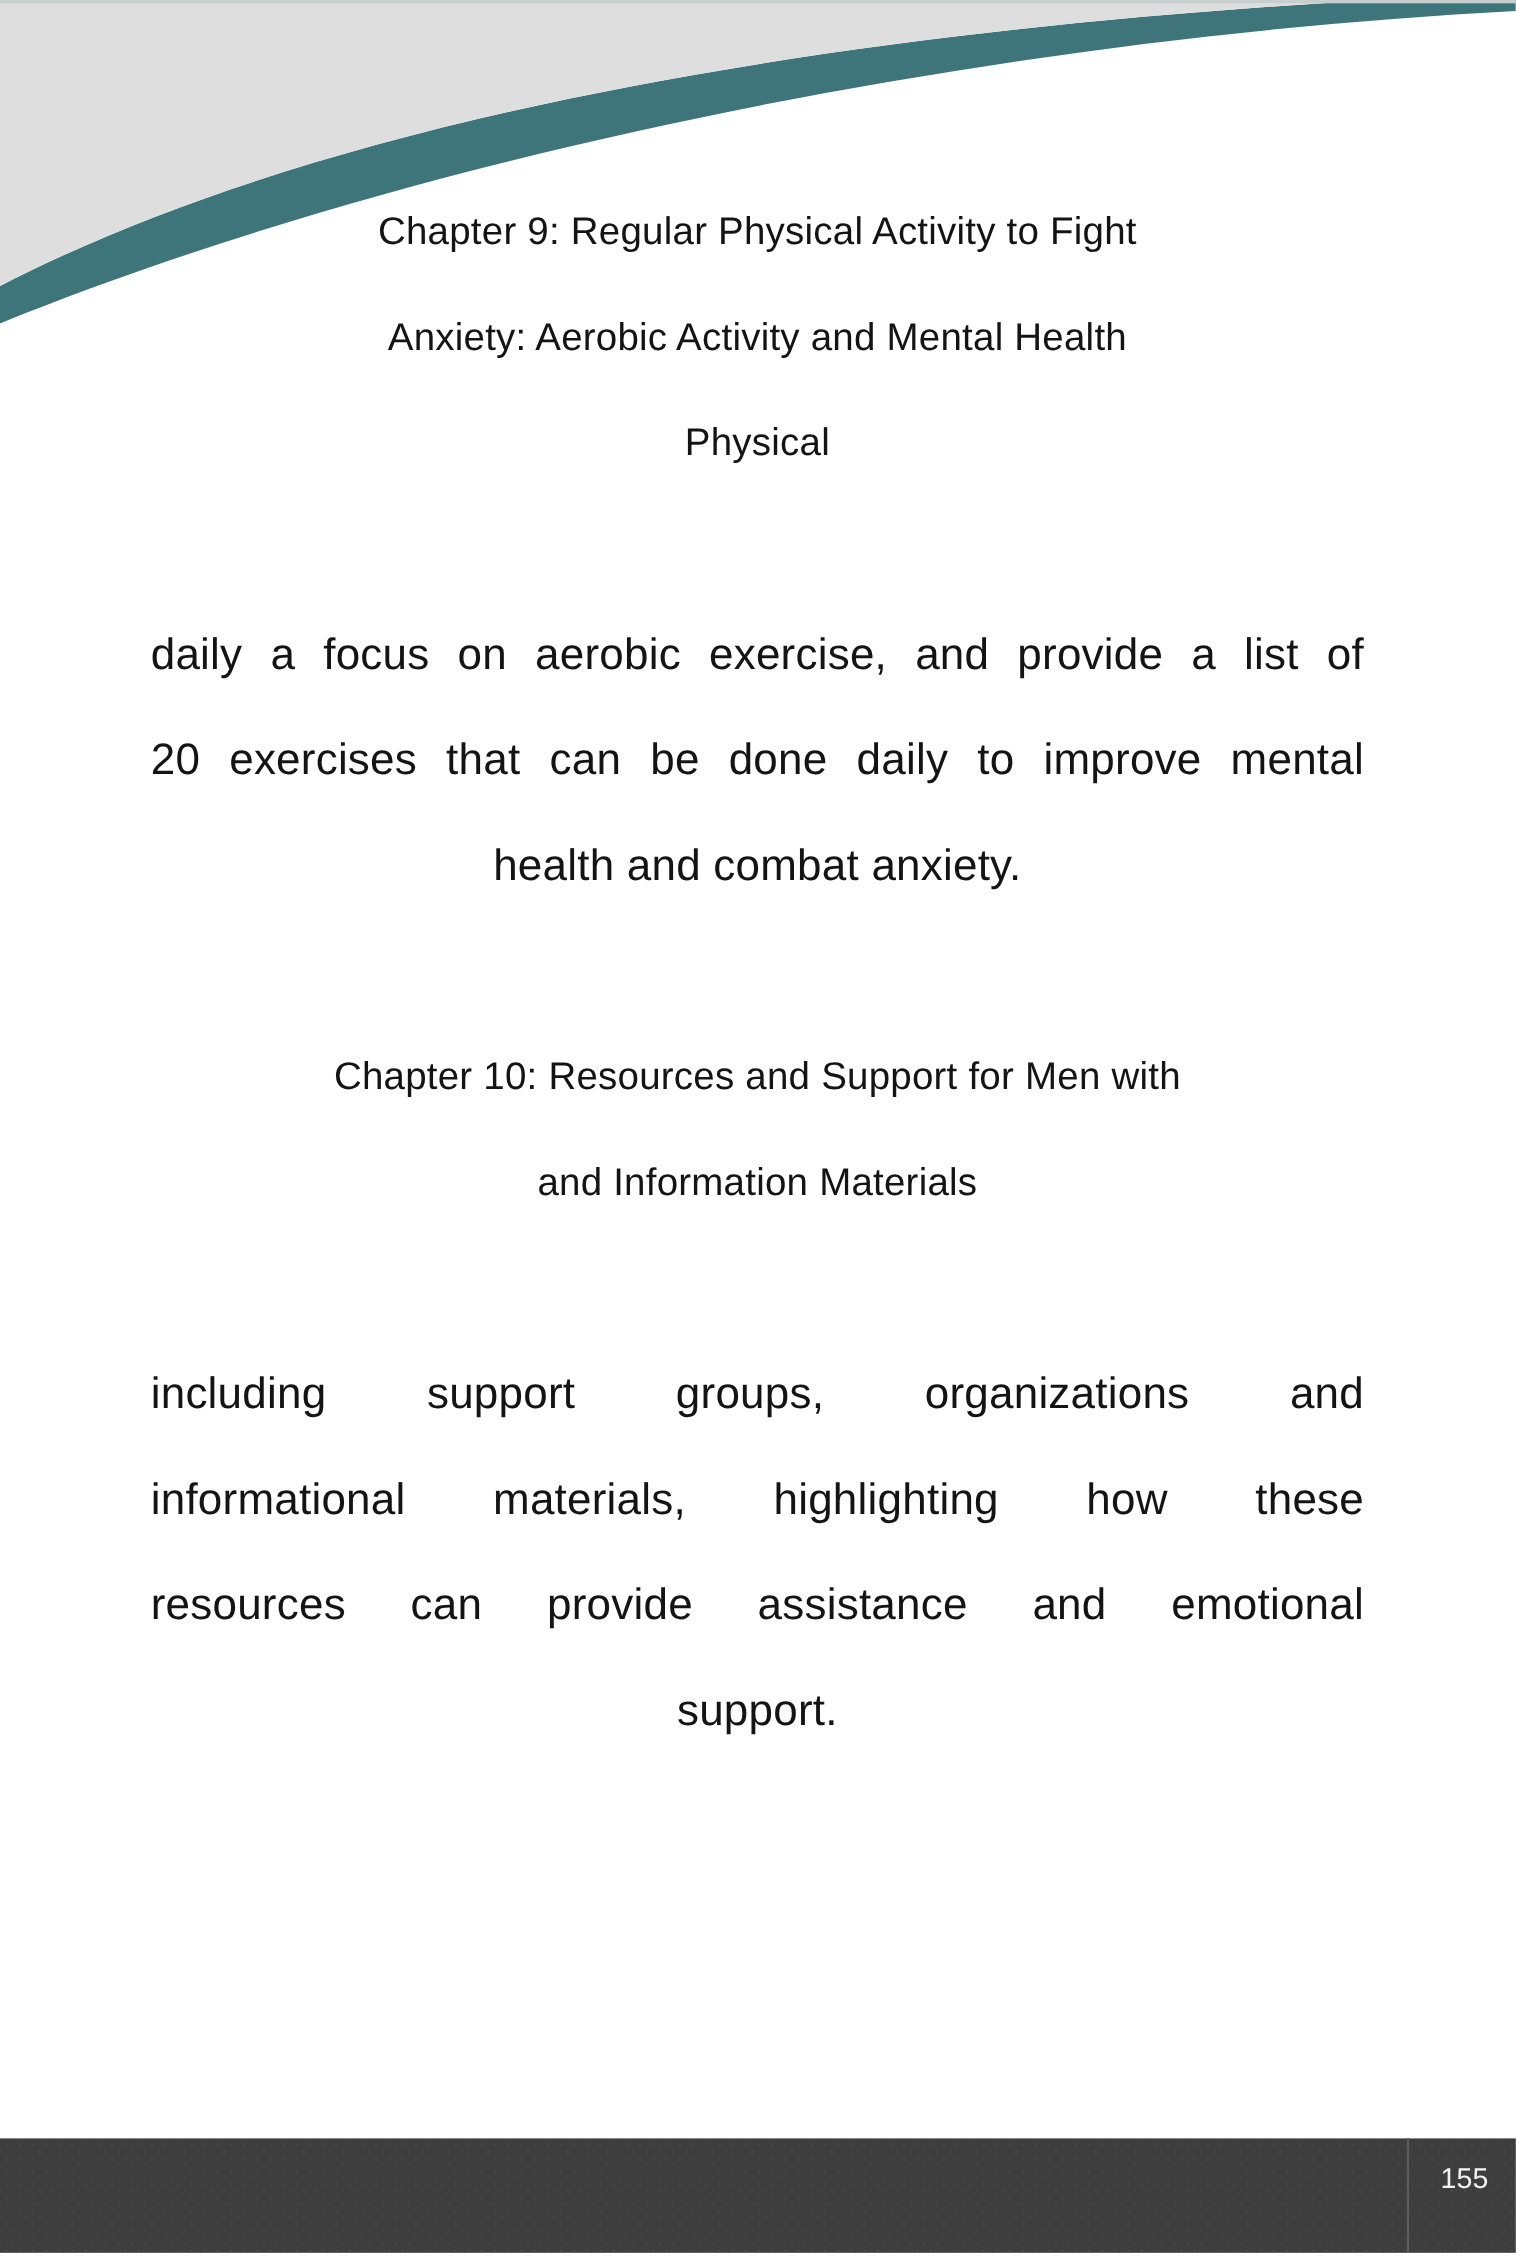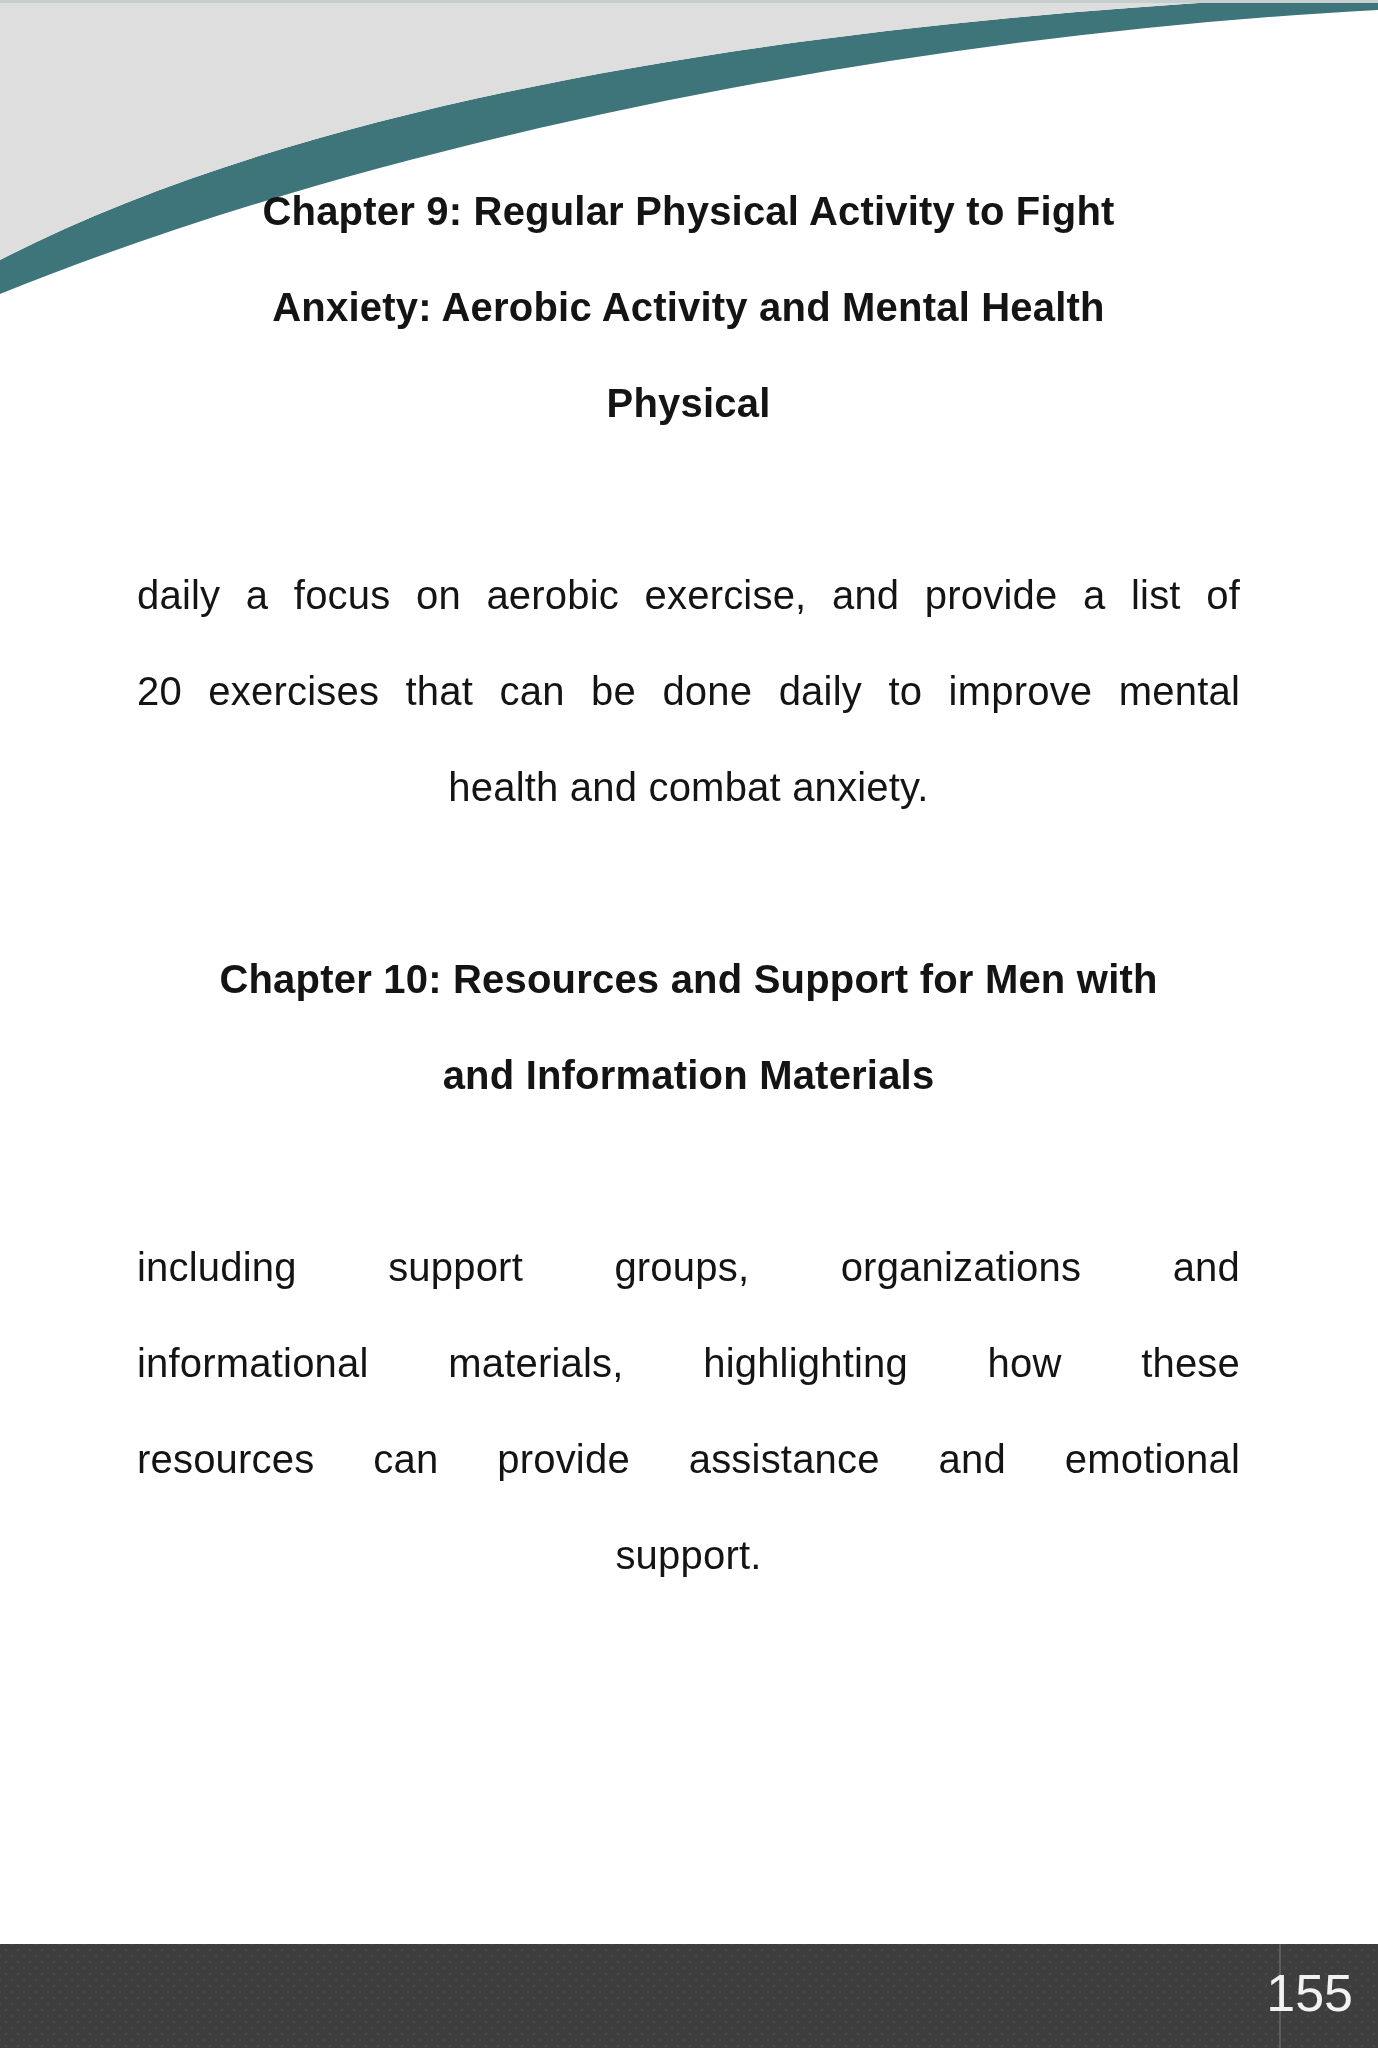--- a/index.html
+++ b/index.html
@@ -26,22 +26,22 @@
   .content {
     position: absolute;
     top: 163px;
     left: 137px;
     width: 1103px;
     font-size: 40px;
     line-height: 96px;
     letter-spacing: 0.2px;
   }
   .heading {
-    font-size: 40px;
-    font-weight: bold;
+    font-size: 35px;
+    font-weight: normal;
     margin: 0 0 96px 0;
     padding: 0;
   }
   .para {
     margin: 0 0 96px 0;
     padding: 0;
     font-weight: normal;
   }
   .para:last-child { margin-bottom: 0; }
   .ln { display: block; text-align: center; }
@@ -67,22 +67,22 @@
     position: absolute;
     left: 1279px;
     top: 0;
     width: 2px;
     height: 104px;
     background: #5d5d5d;
   }
   .page-number {
     position: absolute;
     right: 25px;
-    top: 27px;
-    font-size: 52px;
+    top: 14px;
+    font-size: 26px;
     line-height: 44px;
     color: #f2f2f2;
   }
 </style>
 </head>
 <body>
 
 <svg class="top-curve" viewBox="0 0 1378 340" xmlns="http://www.w3.org/2000/svg" aria-hidden="true">
   <path d="M0,260 C300,105 760,28 1250,0 L1378,0 L1378,10 C900,35 380,140 0,294 Z" fill="#3e757b"></path>
   <path d="M0,0 L1250,0 C760,28 300,105 0,260 Z" fill="#dedede"></path>

